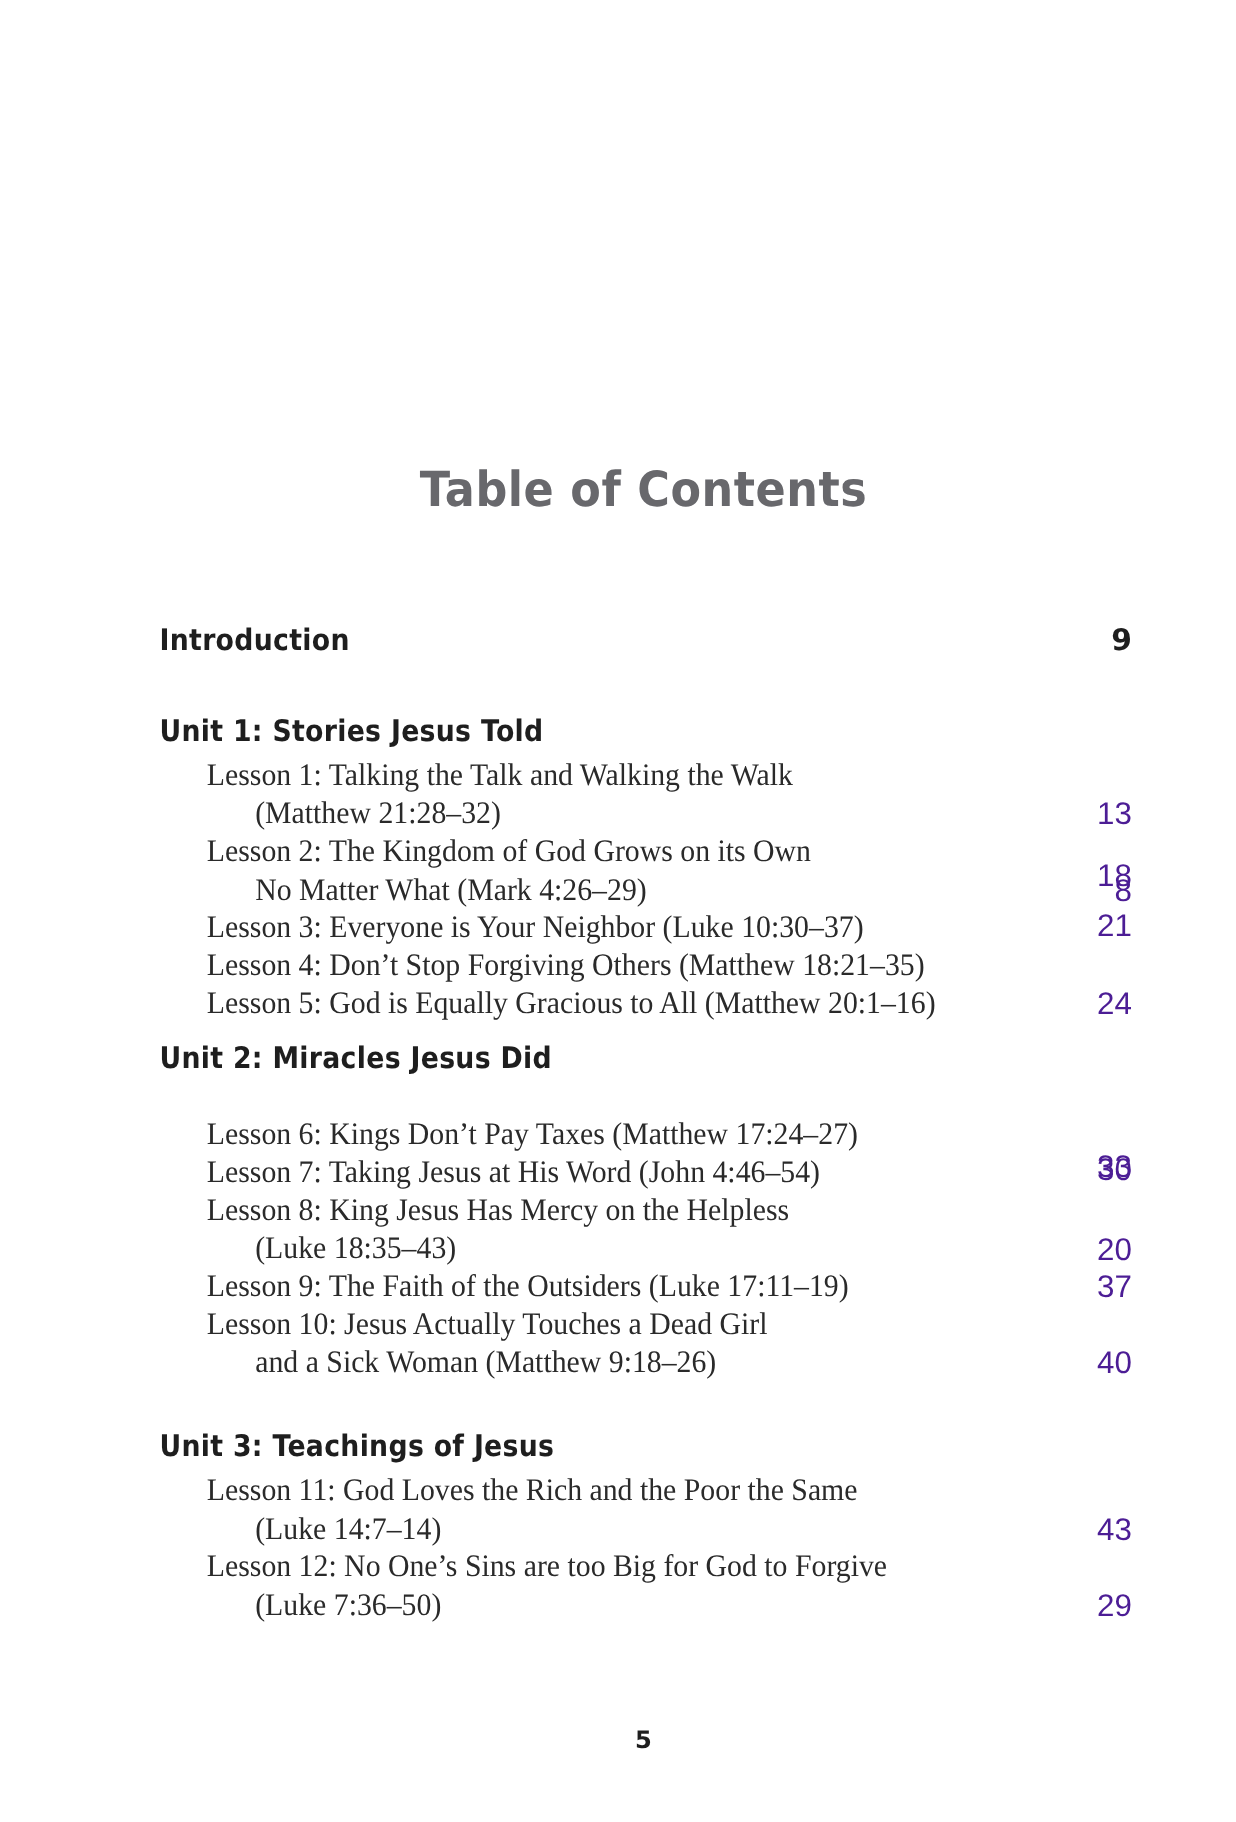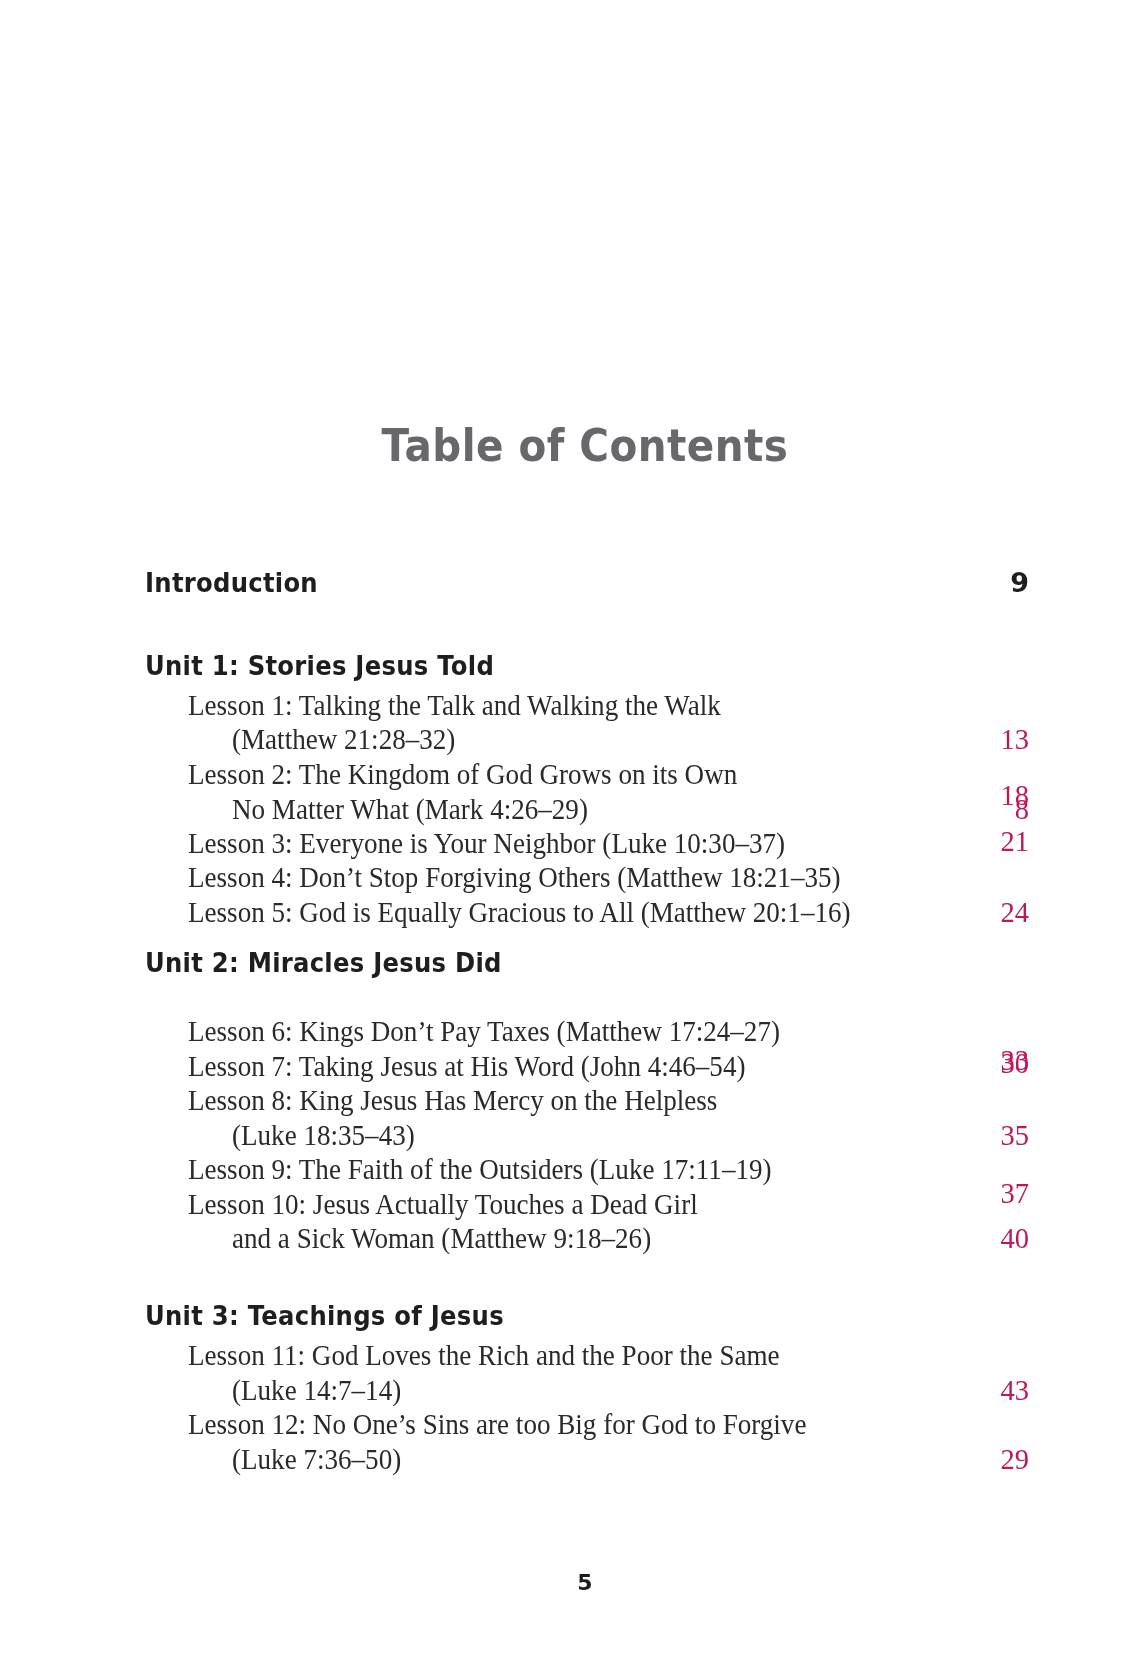--- a/index.html
+++ b/index.html
@@ -73,23 +73,23 @@
       color: #2a2a2a;
       white-space: nowrap;
       transform: scaleX(0.95);
       transform-origin: left center;
     }
     .l1 { left: 43px; }
     .l2 { left: 87px; }
     .lesson-page {
       position: absolute;
       right: 0;
-      font-family: Liberation Serif, serif;
+      font-family: Liberation Sans, sans-serif;
       font-size: 28.5px;
-      color: #be185d;
+      color: #4c1d95;
       text-align: left;
     }
     .folio {
       position: absolute;
       left: 0;
       width: 1170px;
       top: 1570px;
       text-align: center;
       font-family: "DejaVu Sans", sans-serif;
       font-weight: bold;
@@ -152,26 +152,26 @@
     </div>
 
     <div>
       <span class="lesson-line l1" style="top:1051px;">Lesson 7: Taking Jesus at His Word (John 4:46–54)</span>
       <span class="lesson-page" style="top:1045px;">33</span>
     </div>
 
     <div>
       <span class="lesson-line l1" style="top:1085px;">Lesson 8: King Jesus Has Mercy on the Helpless</span>
       <span class="lesson-line l2" style="top:1120px;">(Luke 18:35–43)</span>
-      <span class="lesson-page" style="top:1120px;">35</span>
+      <span class="lesson-page" style="top:1120px;">20</span>
     </div>
 
     <div>
       <span class="lesson-line l1" style="top:1154px;">Lesson 9: The Faith of the Outsiders (Luke 17:11–19)</span>
-      <span class="lesson-page" style="top:1154px;margin-top:24px;">37</span>
+      <span class="lesson-page" style="top:1154px;">37</span>
     </div>
 
     <div>
       <span class="lesson-line l1" style="top:1189px;">Lesson 10: Jesus Actually Touches a Dead Girl</span>
       <span class="lesson-line l2" style="top:1223px;">and a Sick Woman (Matthew 9:18–26)</span>
       <span class="lesson-page" style="top:1223px;">40</span>
     </div>
 
     <div class="row" style="top:1300px;">
       <span class="heading">Unit 3: Teachings of Jesus</span>

